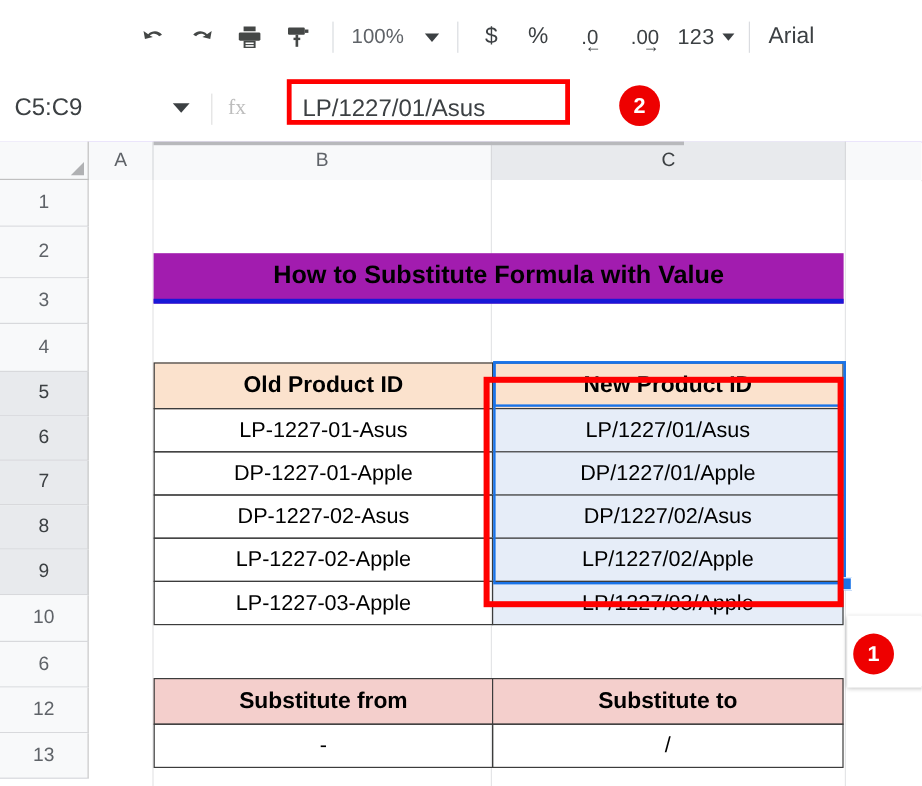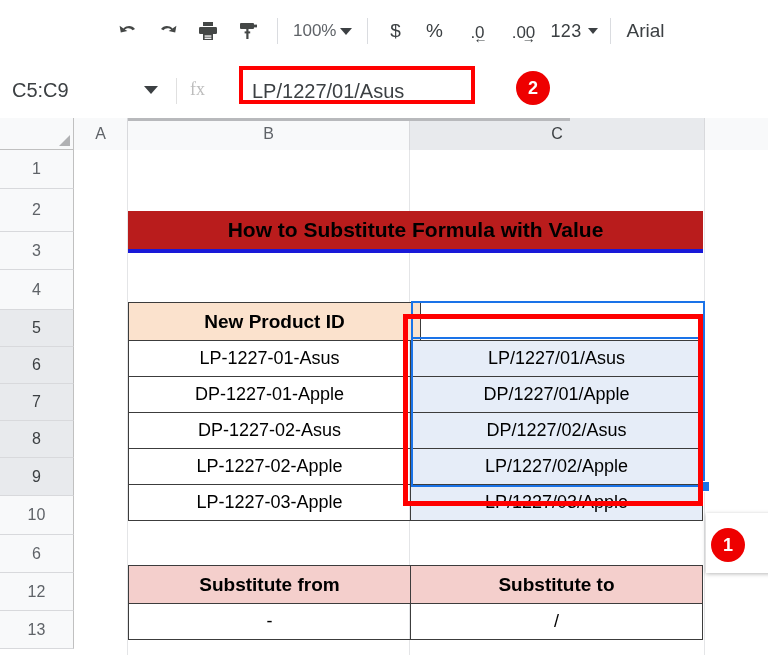--- a/index.html
+++ b/index.html
@@ -16,21 +16,21 @@
     position:absolute;left:0;top:0;width:768px;height:62px;
     background:#ffffff;display:flex;align-items:center;
     box-sizing:border-box;padding-left:108px;
   }
   .tb-btn{
     width:40px;height:40px;display:flex;align-items:center;justify-content:center;
     color:#444746;border-radius:4px;flex:0 0 auto;
   }
   .tb-sep{width:1px;height:26px;background:#dadce0;margin:0 9px;flex:0 0 auto;}
   .zoom-ctl{
-    display:flex;align-items:center;gap:4px;color:#5f6368;
+    display:flex;align-items:center;gap:18px;color:#5f6368;
     font-size:17px;padding:0 6px;flex:0 0 auto;
   }
   .caret{
     width:0;height:0;border-left:6px solid transparent;border-right:6px solid transparent;
     border-top:7px solid #3c4043;display:inline-block;
   }
   .tb-txt{
     display:flex;align-items:center;justify-content:center;
     height:40px;color:#3c4043;font-size:19px;flex:0 0 auto;
   }
@@ -98,21 +98,21 @@
     font-size:16px;color:#5f6368;
   }
   .rowhdr .rcell.sel{background:#e8eaed;color:#3c4043;}
 
   .sheet{position:absolute;left:74px;top:32px;width:694px;height:505px;background:#fff;overflow:hidden;}
   .vline{position:absolute;top:0;width:1px;height:505px;background:#e4e5e7;}
 
   
   .title-cell{
     position:absolute;left:54px;top:61px;width:575px;height:42px;
-    background:#b91c1c;border-bottom:4px solid #1818d8;box-sizing:border-box;
+    background:#a21caf;border-bottom:4px solid #1818d8;box-sizing:border-box;
     display:flex;align-items:center;justify-content:center;
     font-size:21px;font-weight:bold;color:#000;
   }
 
   .tbl{position:absolute;left:54px;top:152px;width:575px;}
   .trow{display:flex;width:575px;box-sizing:border-box;}
   .tcell{
     box-sizing:border-box;height:37px;display:flex;align-items:center;justify-content:center;
     font-size:18px;color:#000;border:1px solid #3c3c3c;
     margin-right:-1px;margin-bottom:-1px;
@@ -318,20 +318,23 @@
       <div class="vline" style="left:53px"></div>
       <div class="vline" style="left:335px"></div>
       <div class="vline" style="left:630px"></div>
 
       <div class="title-cell">
         <span>How to Substitute Formula with Value</span>
       </div>
 
       <div class="tbl">
         <div class="trow">
+          <div class="tcell b hdr-orange">
+            <span>Old Product ID</span>
+          </div>
           <div class="tcell c hdr-orange">
             <span>New Product ID</span>
           </div>
         </div>
 
         <div class="trow">
           <div class="tcell b">
               <span>LP-1227-01-Asus</span>
             </div>
           <div class="tcell c cell-sel">

